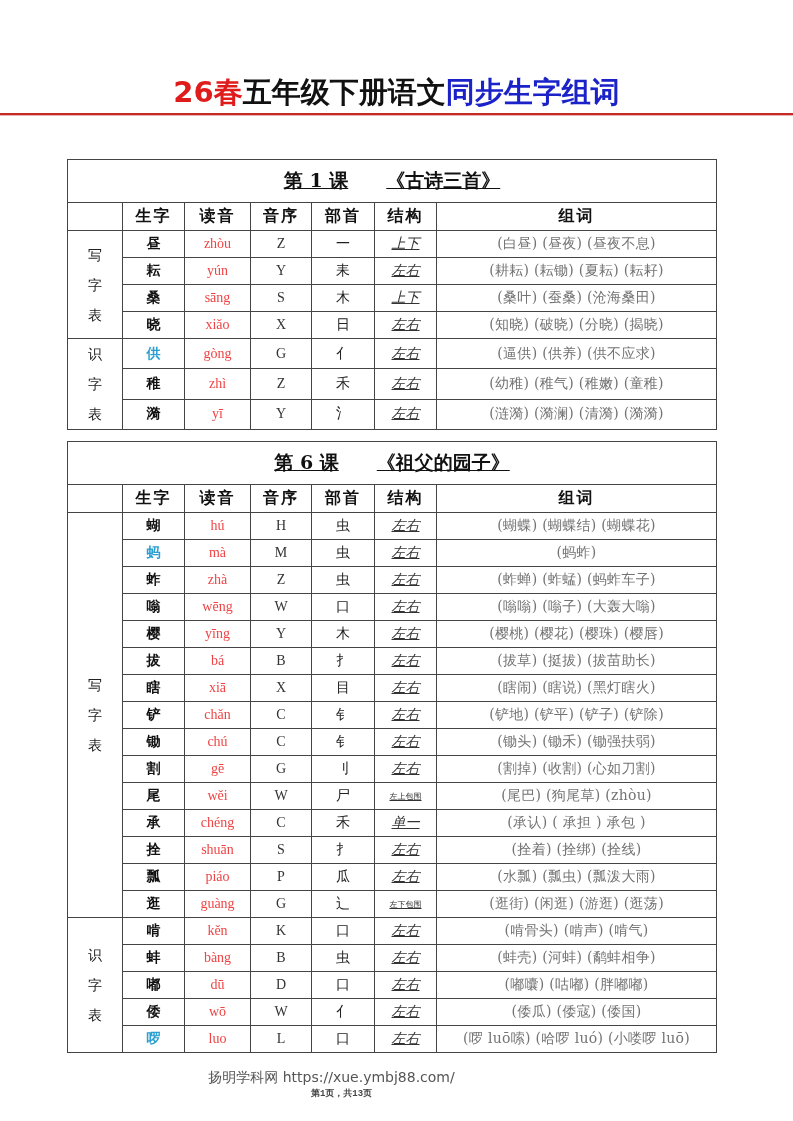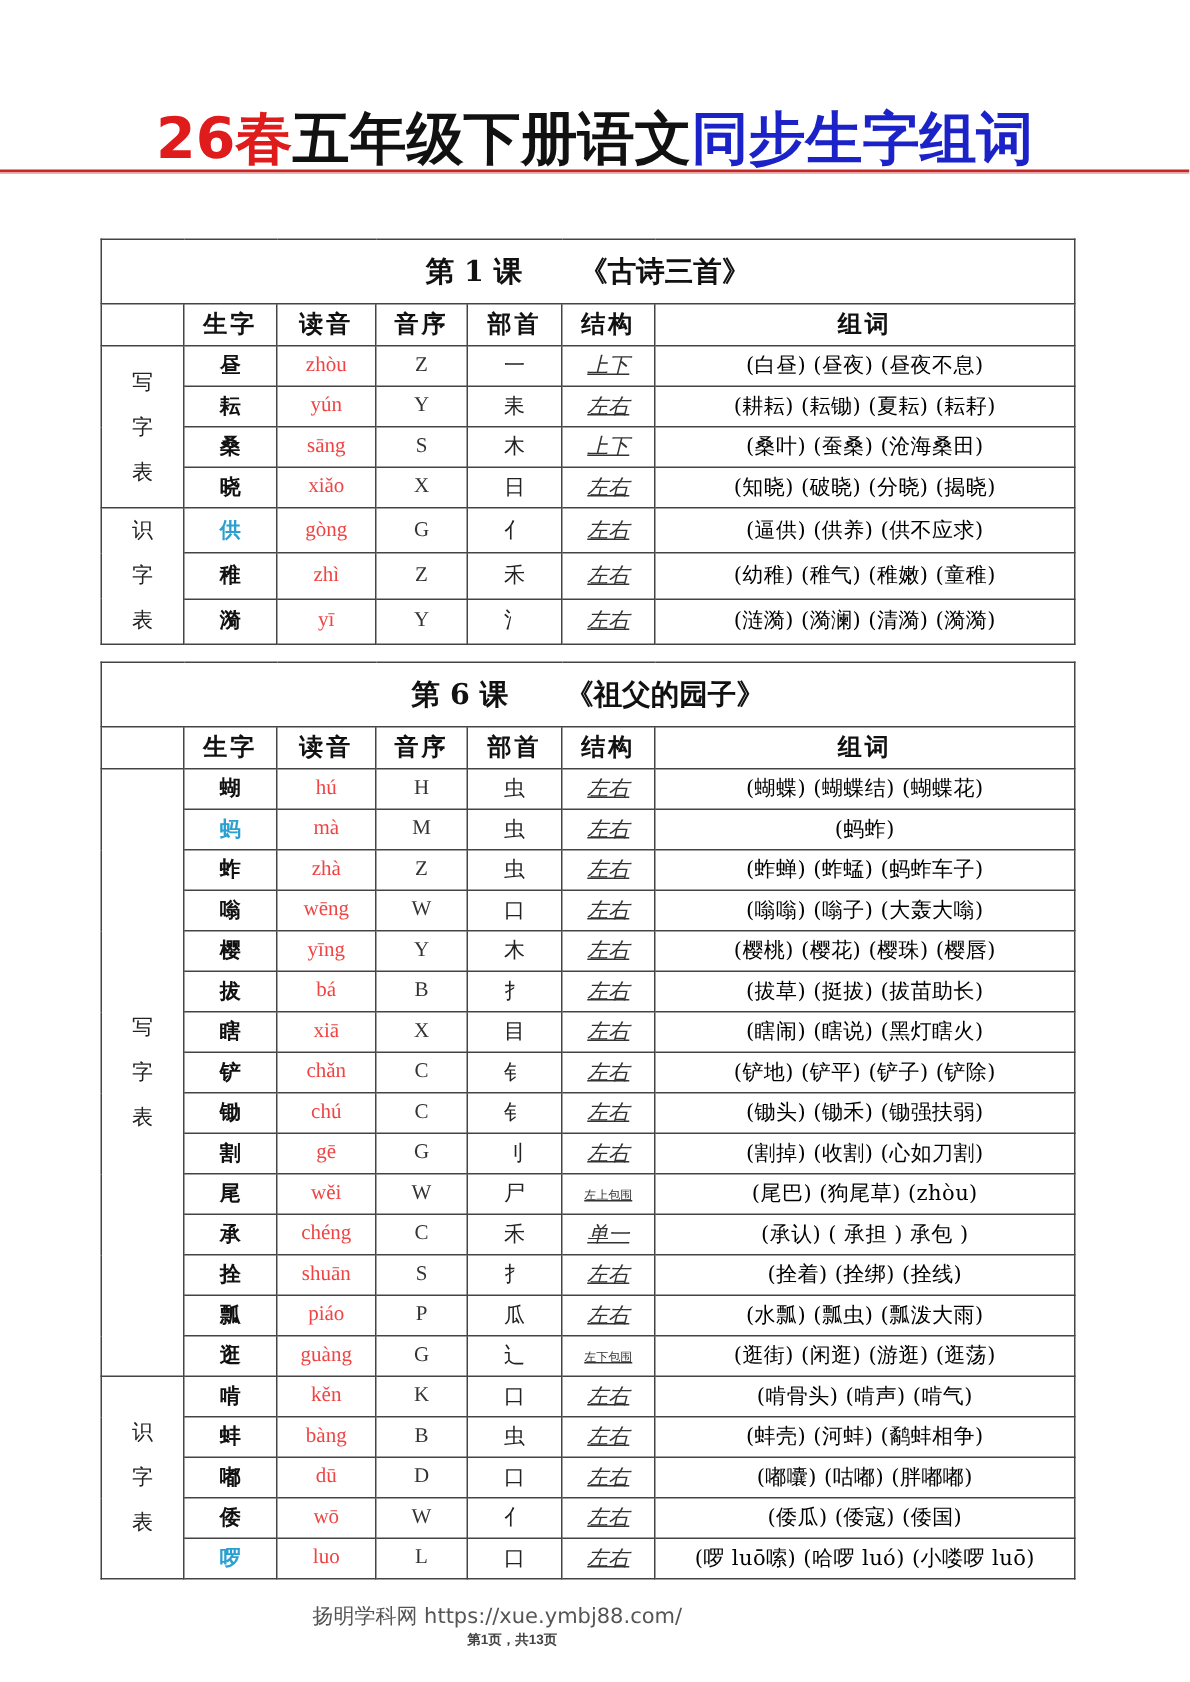--- a/index.html
+++ b/index.html
@@ -1,49 +1,49 @@
 <!DOCTYPE html>
 <html><head>
 <meta charset="utf-8">
 <style>
   html, body { margin:0; padding:0; background:#ffffff; }
   body { width:793px; height:1121px; position:relative; overflow:hidden;
          font-family:"DejaVu Serif", serif; color:#1a1a1a; }
   .title { position:absolute; left:0; top:70px; width:793px; text-align:center;
-           font-family:"DejaVu Sans", sans-serif; font-weight:bold; font-size:38px;
+           font-family:"DejaVu Sans", sans-serif; font-weight:bold; font-size:29px;
            line-height:44px; letter-spacing:0px; white-space:nowrap; }
   .title .t-red { color:#e01b1b; }
   .title .t-black { color:#111111; }
   .title .t-blue { color:#1a22c8; }
   .title-rule { position:absolute; left:0; top:113px; width:793px; height:2px; background:#c62828; }
   .title-rule2 { position:absolute; left:0; top:115px; width:793px; height:1px; background:#e8b4b4; }
 
   table.lesson { position:absolute; left:67px; width:649px; border-collapse:collapse;
                  table-layout:fixed; }
   table.lesson td, table.lesson th { border:1.4px solid #444; padding:0; text-align:center;
                  vertical-align:middle; overflow:hidden; white-space:nowrap; }
-  .lesson-title { height:42px; font-weight:bold; font-size:19px; color:#111; }
+  .lesson-title { height:42px; font-weight:bold; font-size:19px; color:#111;text-decoration:underline; }
   .lesson-title .num { margin-right:38px; }
   .col-head th { height:27px; font-weight:bold; font-size:16px; letter-spacing:2px; color:#111; }
   .row td { height:26px; font-size:14px; }
   .c-char { font-weight:bold; font-size:17px; color:#111; }
   .c-char.blue { color:#2a9fd0; }
   .c-py { font-family:"Liberation Serif", serif; font-size:15px; color:#ef4444; }
   .c-seq { font-family:"Liberation Serif", serif; font-size:14px; color:#333; }
   .c-rad { font-size:15px; color:#222; }
   .c-struct { font-size:15px; color:#333; font-style:italic;text-decoration:underline; }
   .c-struct.small { font-size:8px; font-style:normal;margin-left:32px; }
-  .c-words { font-size:14px; color:#000000; letter-spacing:0.3px; }
+  .c-words { font-size:14px; color:#737373; letter-spacing:0.3px; }
   .group-label { font-size:20px; line-height:30px; color:#222; writing-mode:horizontal-tb; }
   .group-label span { display:block; }
 
   .footer { position:absolute; left:0; top:1069px; width:663px; text-align:center;
             font-family:"DejaVu Sans", sans-serif; font-size:14px; color:#555; }
   .pageno { position:absolute; left:0; top:1087px; width:683px; text-align:center;
-            font-family:Liberation Sans, sans-serif; font-size:9px; color:#444; font-weight:bold; }
+            font-family:Liberation Mono, monospace; font-size:9px; color:#444; font-weight:bold; }
 </style>
 </head>
 <body>
 
 <div class="title">
   <span class="t-red">26春</span><span class="t-black">五年级下册语文</span><span class="t-blue">同步生字组词</span>
 </div>
 <div class="title-rule"></div>
 <div class="title-rule2"></div>
 

